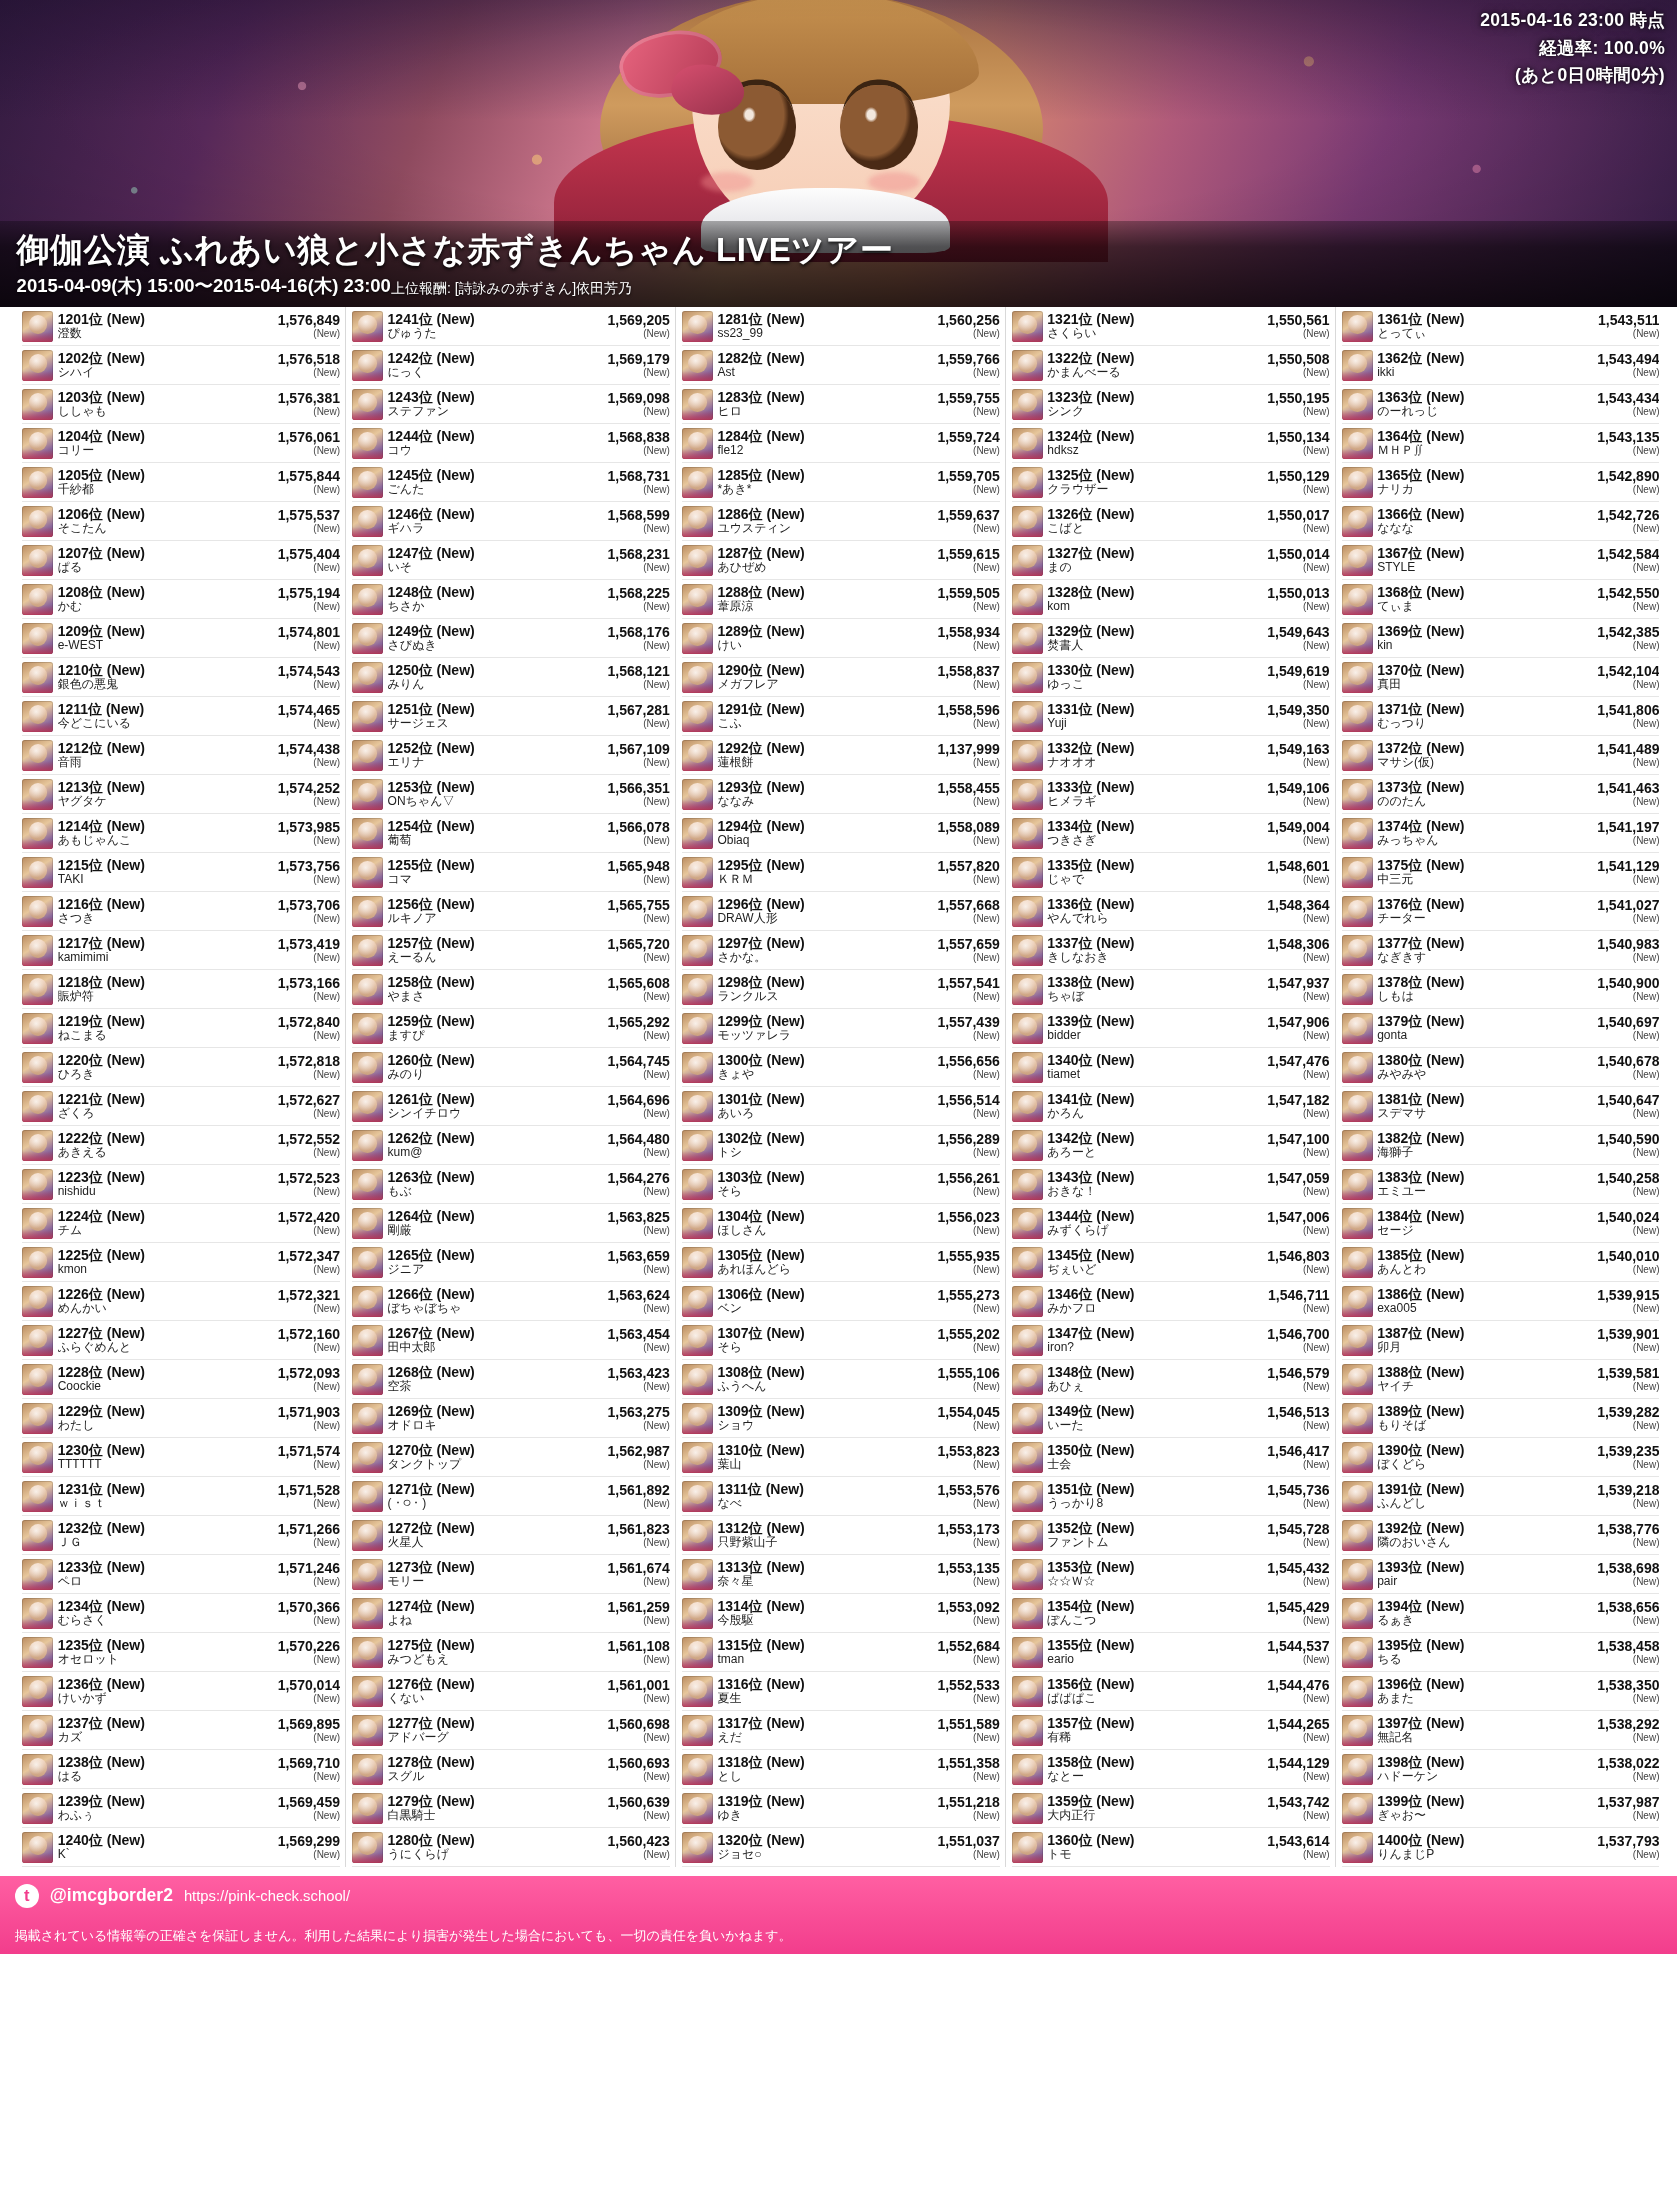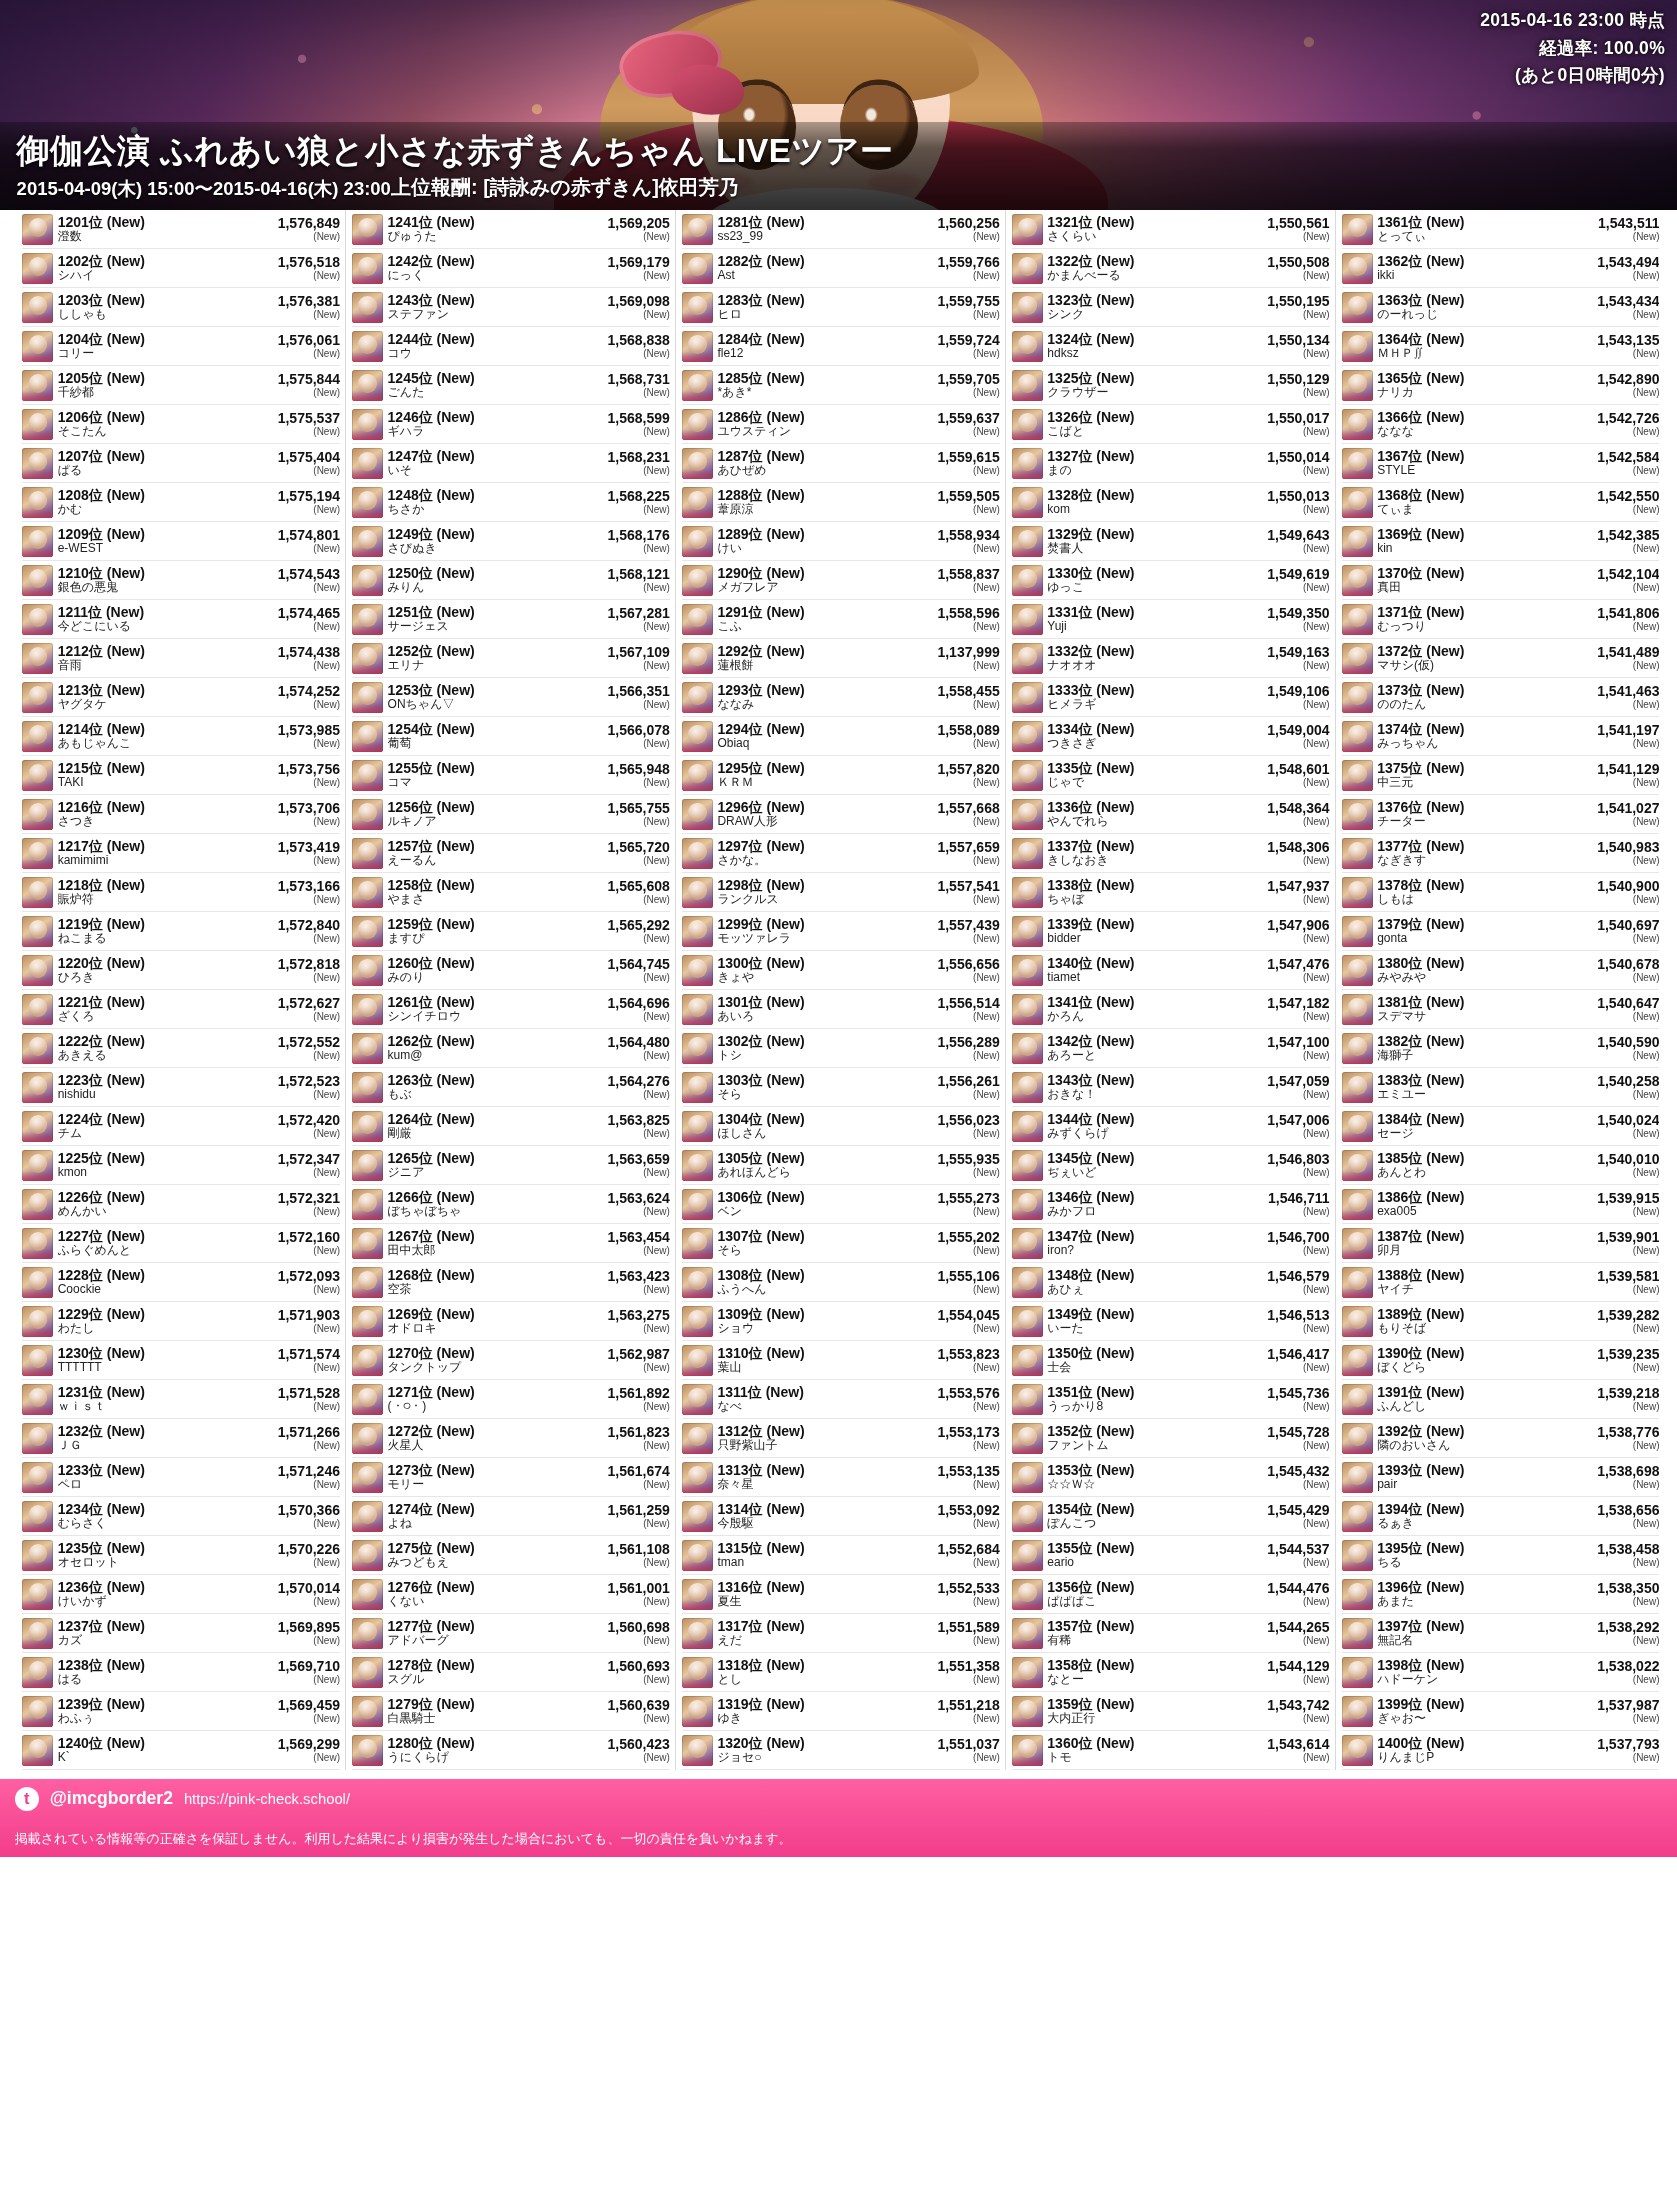--- a/index.html
+++ b/index.html
@@ -7,21 +7,21 @@
     width:1678px;
     background:#ffffff;
     font-family:"Liberation Sans", sans-serif;
     -webkit-font-smoothing:antialiased;
   }
   .page{position:relative;width:1678px;}
 
   
   .header{
     position:relative;
-    height:210px;
+    height:307px;
     overflow:hidden;
     background:#2b1f3a;
   }
   .hdr-bg{
     position:absolute;inset:0;
     background:
       radial-gradient(circle at 18% 28%, rgba(255,170,200,0.55) 0 3.7px, transparent 4.6px),
       radial-gradient(circle at 32% 52%, rgba(255,210,120,0.5) 0 4.6px, transparent 5.5px),
       radial-gradient(circle at 8% 62%, rgba(180,255,220,0.45) 0 2.8px, transparent 3.7px),
       radial-gradient(circle at 78% 20%, rgba(255,200,120,0.5) 0 4.6px, transparent 5.5px),
@@ -112,21 +112,21 @@
     text-shadow:0 1.8px 3.7px rgba(0,0,0,.9);
     line-height:1.25;
   }
   .sub-row{
     display:flex;align-items:flex-end;justify-content:flex-start;margin-top:2.8px;
   }
   .ev-period{
     color:#fff;font-size:18.5px;font-weight:bold;text-shadow:0 0.9px 2.8px rgba(0,0,0,.9);
   }
   .ev-reward{
-    color:#fff;font-size:20px;font-weight:bold;text-shadow:0 0.9px 2.8px rgba(0,0,0,.9);
+    color:#fff;font-size:14px;font-weight:normal;text-shadow:0 0.9px 2.8px rgba(0,0,0,.9);
   }
 
   
   .lead{
     font-size:19.4px;font-weight:bold;color:#111;
     padding:14.8px 0 11px 24px;
   }
   .cols{
     display:flex;
     padding:0 13px 0 16.6px;

